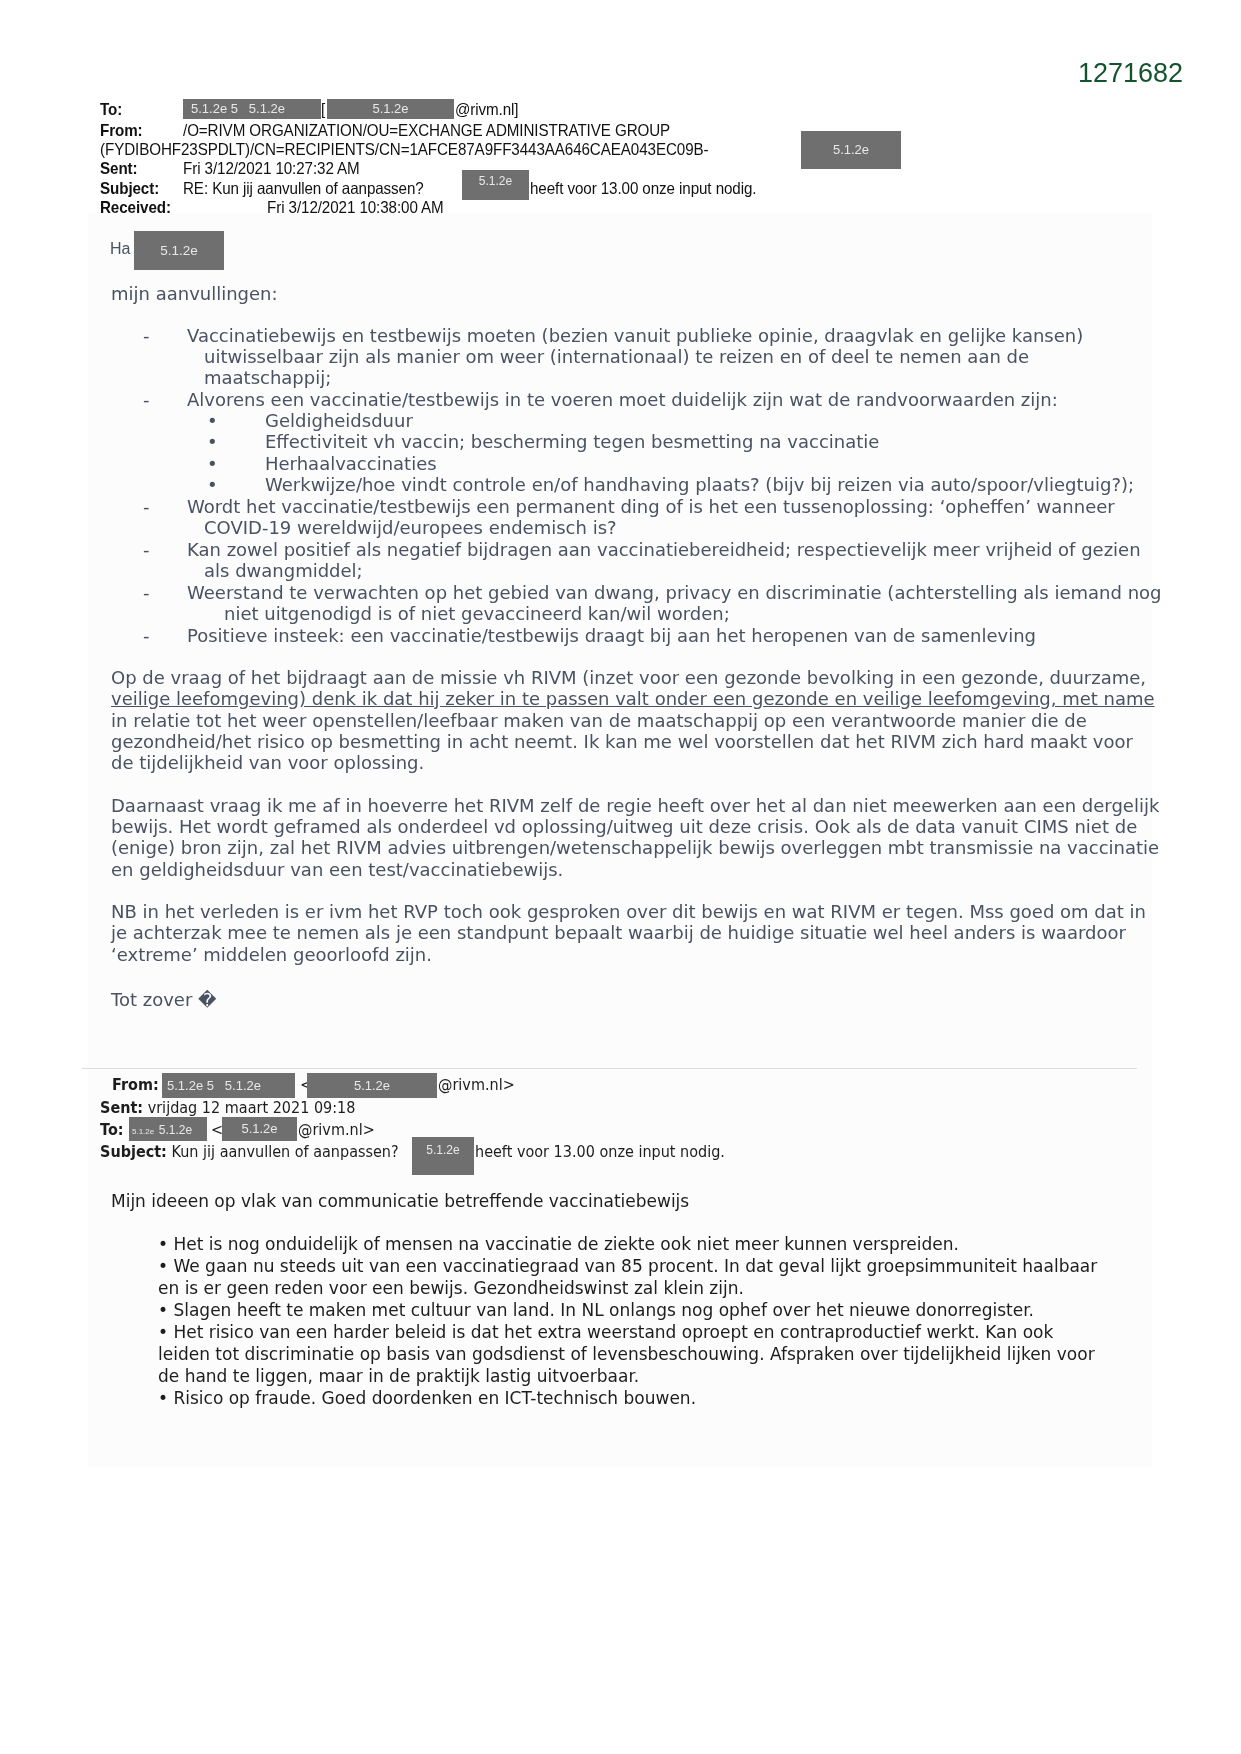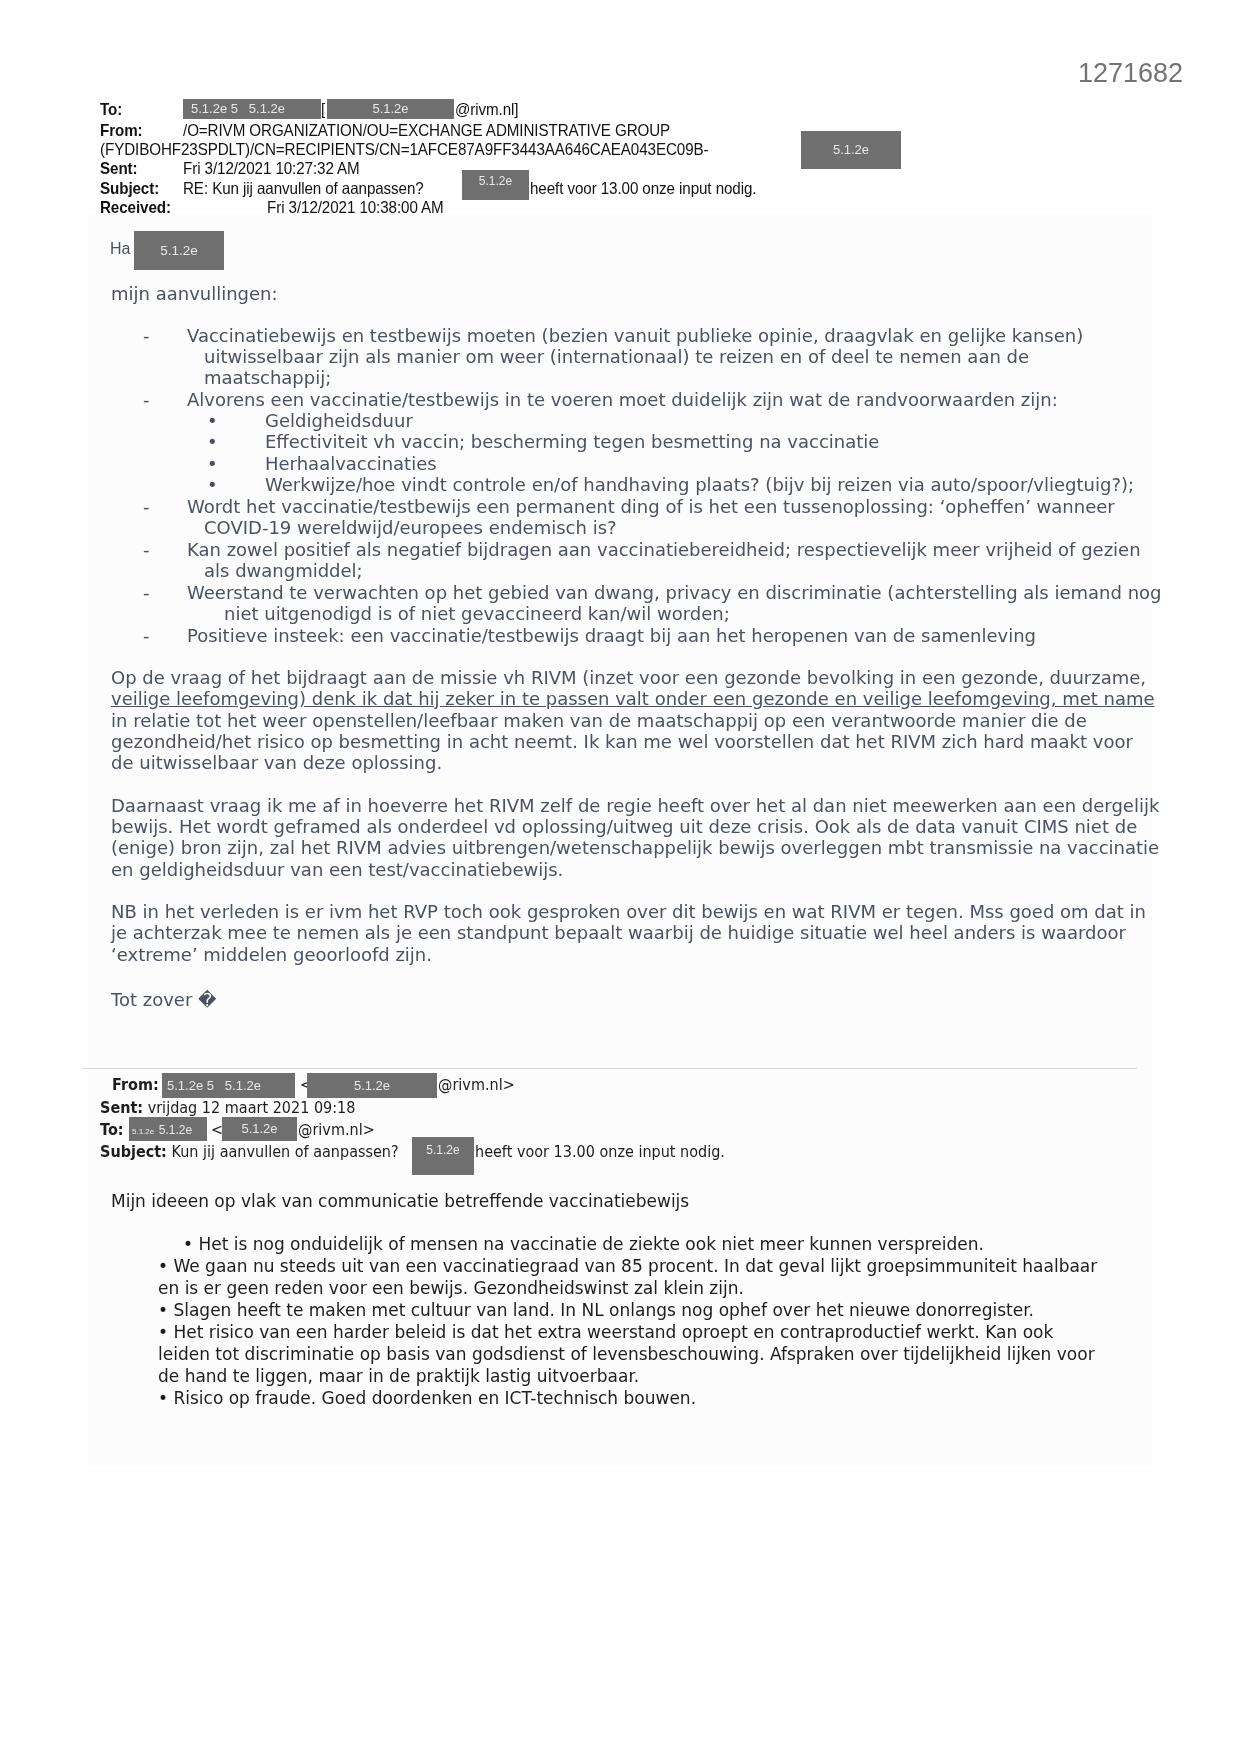--- a/index.html
+++ b/index.html
@@ -3,21 +3,21 @@
 <meta charset="utf-8">
 <style>
   html, body { margin: 0; padding: 0; }
   body {
     width: 1241px; height: 1754px; position: relative; background: #ffffff;
     overflow: hidden;
   }
   .abs { position: absolute; white-space: nowrap; }
   .docno {
     left: 1078px; top: 58px; font-family: "Liberation Sans", sans-serif;
-    font-size: 27px; color: #737373;
+    font-size: 27px; color: #14532d;
   }
   .hdr {
     font-family: "Liberation Sans", sans-serif; font-size: 16.5px; color: #111;
     transform: scaleX(0.92); transform-origin: left top; letter-spacing: -0.1px;
   }
   .hdr b { font-weight: bold; }
   .redact {
     display: inline-block; background: #6f6f6f; color: #e8e8e8;
     font-family: "Liberation Sans", sans-serif; font-size: 13px;
     text-align: center; vertical-align: middle;
@@ -113,21 +113,21 @@
 
   <div class="abs v" style="left:143px;top:625px;">-</div>
   <div class="abs v" style="left:187px;top:625px;">Positieve insteek: een vaccinatie/testbewijs draagt bij aan het heropenen van de samenleving</div>
 </div>
 
 <div>
   <div class="abs v" style="left:111px;top:667px;">Op de vraag of het bijdraagt aan de missie vh RIVM (inzet voor een gezonde bevolking in een gezonde, duurzame,</div>
   <div class="abs v" style="left:111px;top:688px;text-decoration:underline;">veilige leefomgeving) denk ik dat hij zeker in te passen valt onder een gezonde en veilige leefomgeving, met name</div>
   <div class="abs v" style="left:111px;top:710px;text-align:center;">in relatie tot het weer openstellen/leefbaar maken van de maatschappij op een verantwoorde manier die de</div>
   <div class="abs v" style="left:111px;top:731px;">gezondheid/het risico op besmetting in acht neemt. Ik kan me wel voorstellen dat het RIVM zich hard maakt voor</div>
-  <div class="abs v" style="left:111px;top:752px;">de uitwisselbaar van deze oplossing.</div>
+  <div class="abs v" style="left:111px;top:752px;">de tijdelijkheid van voor oplossing.</div>
 </div>
 <div>
   <div class="abs v" style="left:111px;top:795px;">Daarnaast vraag ik me af in hoeverre het RIVM zelf de regie heeft over het al dan niet meewerken aan een dergelijk</div>
   <div class="abs v" style="left:111px;top:816px;">bewijs. Het wordt geframed als onderdeel vd oplossing/uitweg uit deze crisis. Ook als de data vanuit CIMS niet de</div>
   <div class="abs v" style="left:111px;top:837px;">(enige) bron zijn, zal het RIVM advies uitbrengen/wetenschappelijk bewijs overleggen mbt transmissie na vaccinatie</div>
   <div class="abs v" style="left:111px;top:859px;">en geldigheidsduur van een test/vaccinatiebewijs.</div>
 </div>
 <div>
   <div class="abs v" style="left:111px;top:901px;">NB in het verleden is er ivm het RVP toch ook gesproken over dit bewijs en wat RIVM er tegen. Mss goed om dat in</div>
   <div class="abs v" style="left:111px;top:922px;">je achterzak mee te nemen als je een standpunt bepaalt waarbij de huidige situatie wel heel anders is waardoor</div>
@@ -151,21 +151,21 @@
 <div class="abs hdr2" style="left:211px;top:1121px;">&lt;</div>
 <div class="abs redact" style="left:222px;top:1117px;width:75px;height:24px;line-height:24px;">5.1.2e</div>
 <div class="abs hdr2" style="left:298px;top:1121px;">@rivm.nl&gt;</div>
 
 <div class="abs hdr2" style="left:100px;top:1143px;"><b>Subject:</b><span> Kun jij aanvullen of aanpassen?</span></div>
 <div class="abs redact" style="left:412px;top:1137px;width:62px;height:38px;line-height:26px;font-size:12px;">5.1.2e</div>
 <div class="abs hdr2" style="left:475px;top:1143px;">heeft voor 13.00 onze input nodig.</div>
 
 <div class="abs c" style="left:111px;top:1190px;">Mijn ideeen op vlak van communicatie betreffende vaccinatiebewijs</div>
 <div>
-  <div class="abs c" style="left:158px;top:1233px;margin-left:25px;">• Het is nog onduidelijk of mensen na vaccinatie de ziekte ook niet meer kunnen verspreiden.</div>
+  <div class="abs c" style="left:158px;top:1233px;">• Het is nog onduidelijk of mensen na vaccinatie de ziekte ook niet meer kunnen verspreiden.</div>
   <div class="abs c" style="left:158px;top:1255px;">• We gaan nu steeds uit van een vaccinatiegraad van 85 procent. In dat geval lijkt groepsimmuniteit haalbaar</div>
   <div class="abs c" style="left:158px;top:1277px;">en is er geen reden voor een bewijs. Gezondheidswinst zal klein zijn.</div>
   <div class="abs c" style="left:158px;top:1299px;">• Slagen heeft te maken met cultuur van land. In NL onlangs nog ophef over het nieuwe donorregister.</div>
   <div class="abs c" style="left:158px;top:1321px;">• Het risico van een harder beleid is dat het extra weerstand oproept en contraproductief werkt. Kan ook</div>
   <div class="abs c" style="left:158px;top:1343px;">leiden tot discriminatie op basis van godsdienst of levensbeschouwing. Afspraken over tijdelijkheid lijken voor</div>
   <div class="abs c" style="left:158px;top:1365px;">de hand te liggen, maar in de praktijk lastig uitvoerbaar.</div>
   <div class="abs c" style="left:158px;top:1387px;">• Risico op fraude. Goed doordenken en ICT-technisch bouwen.</div>
 </div>
 
 </body></html>

